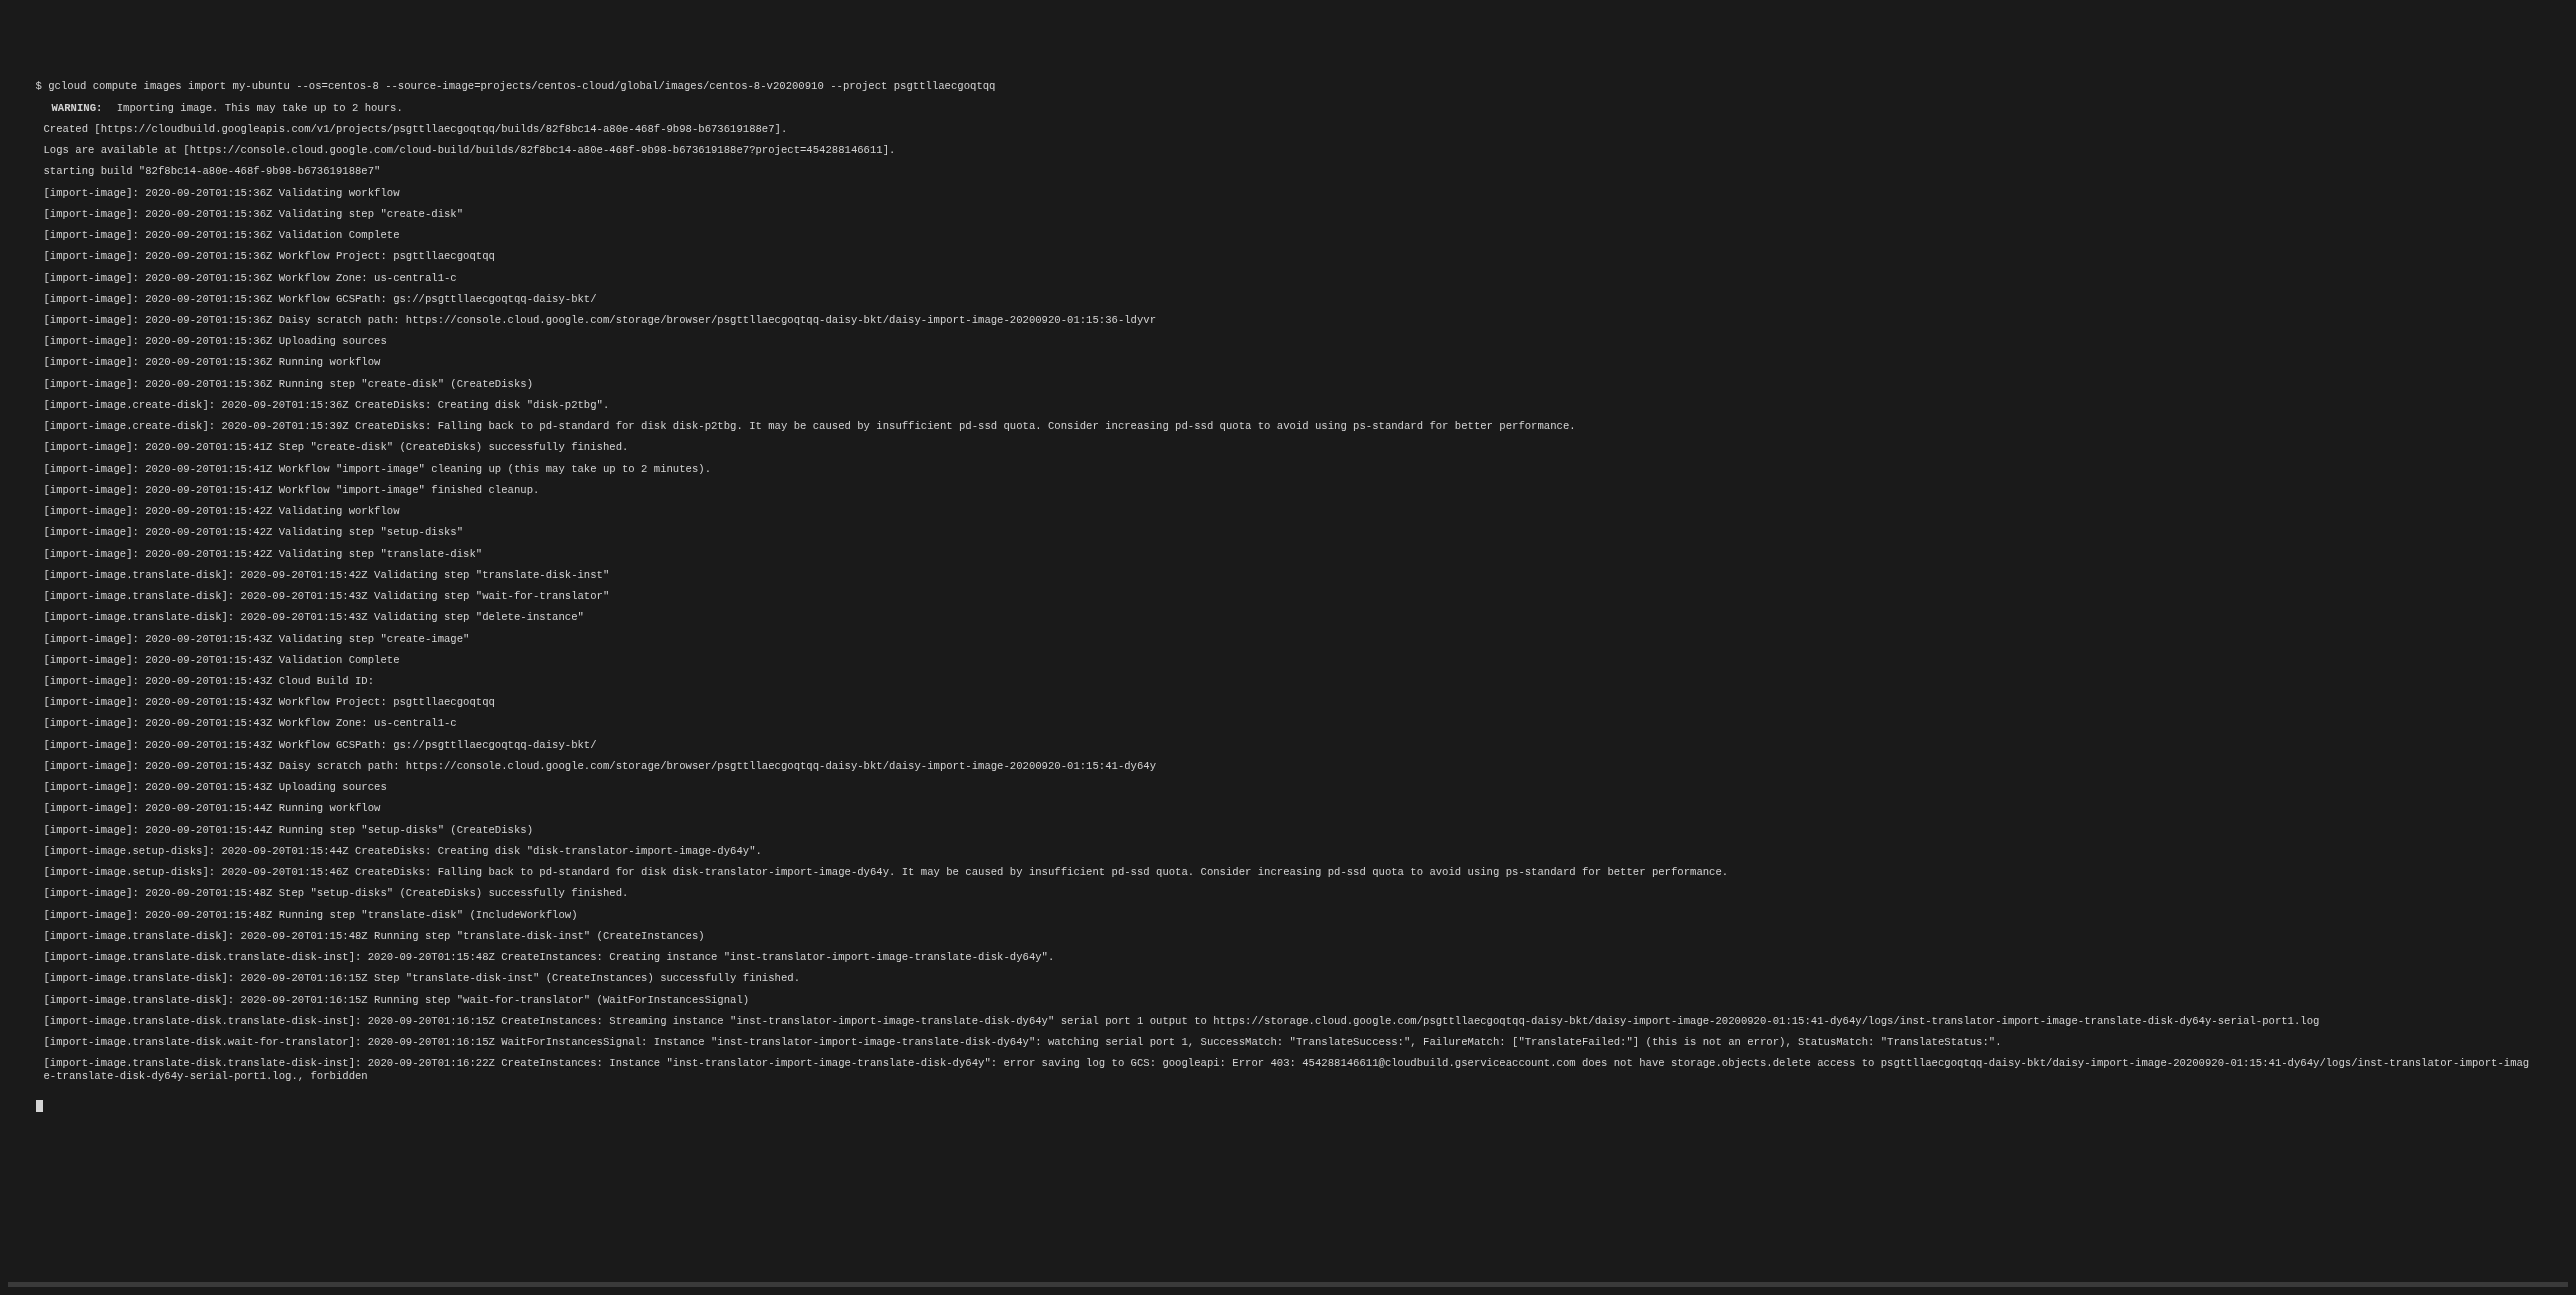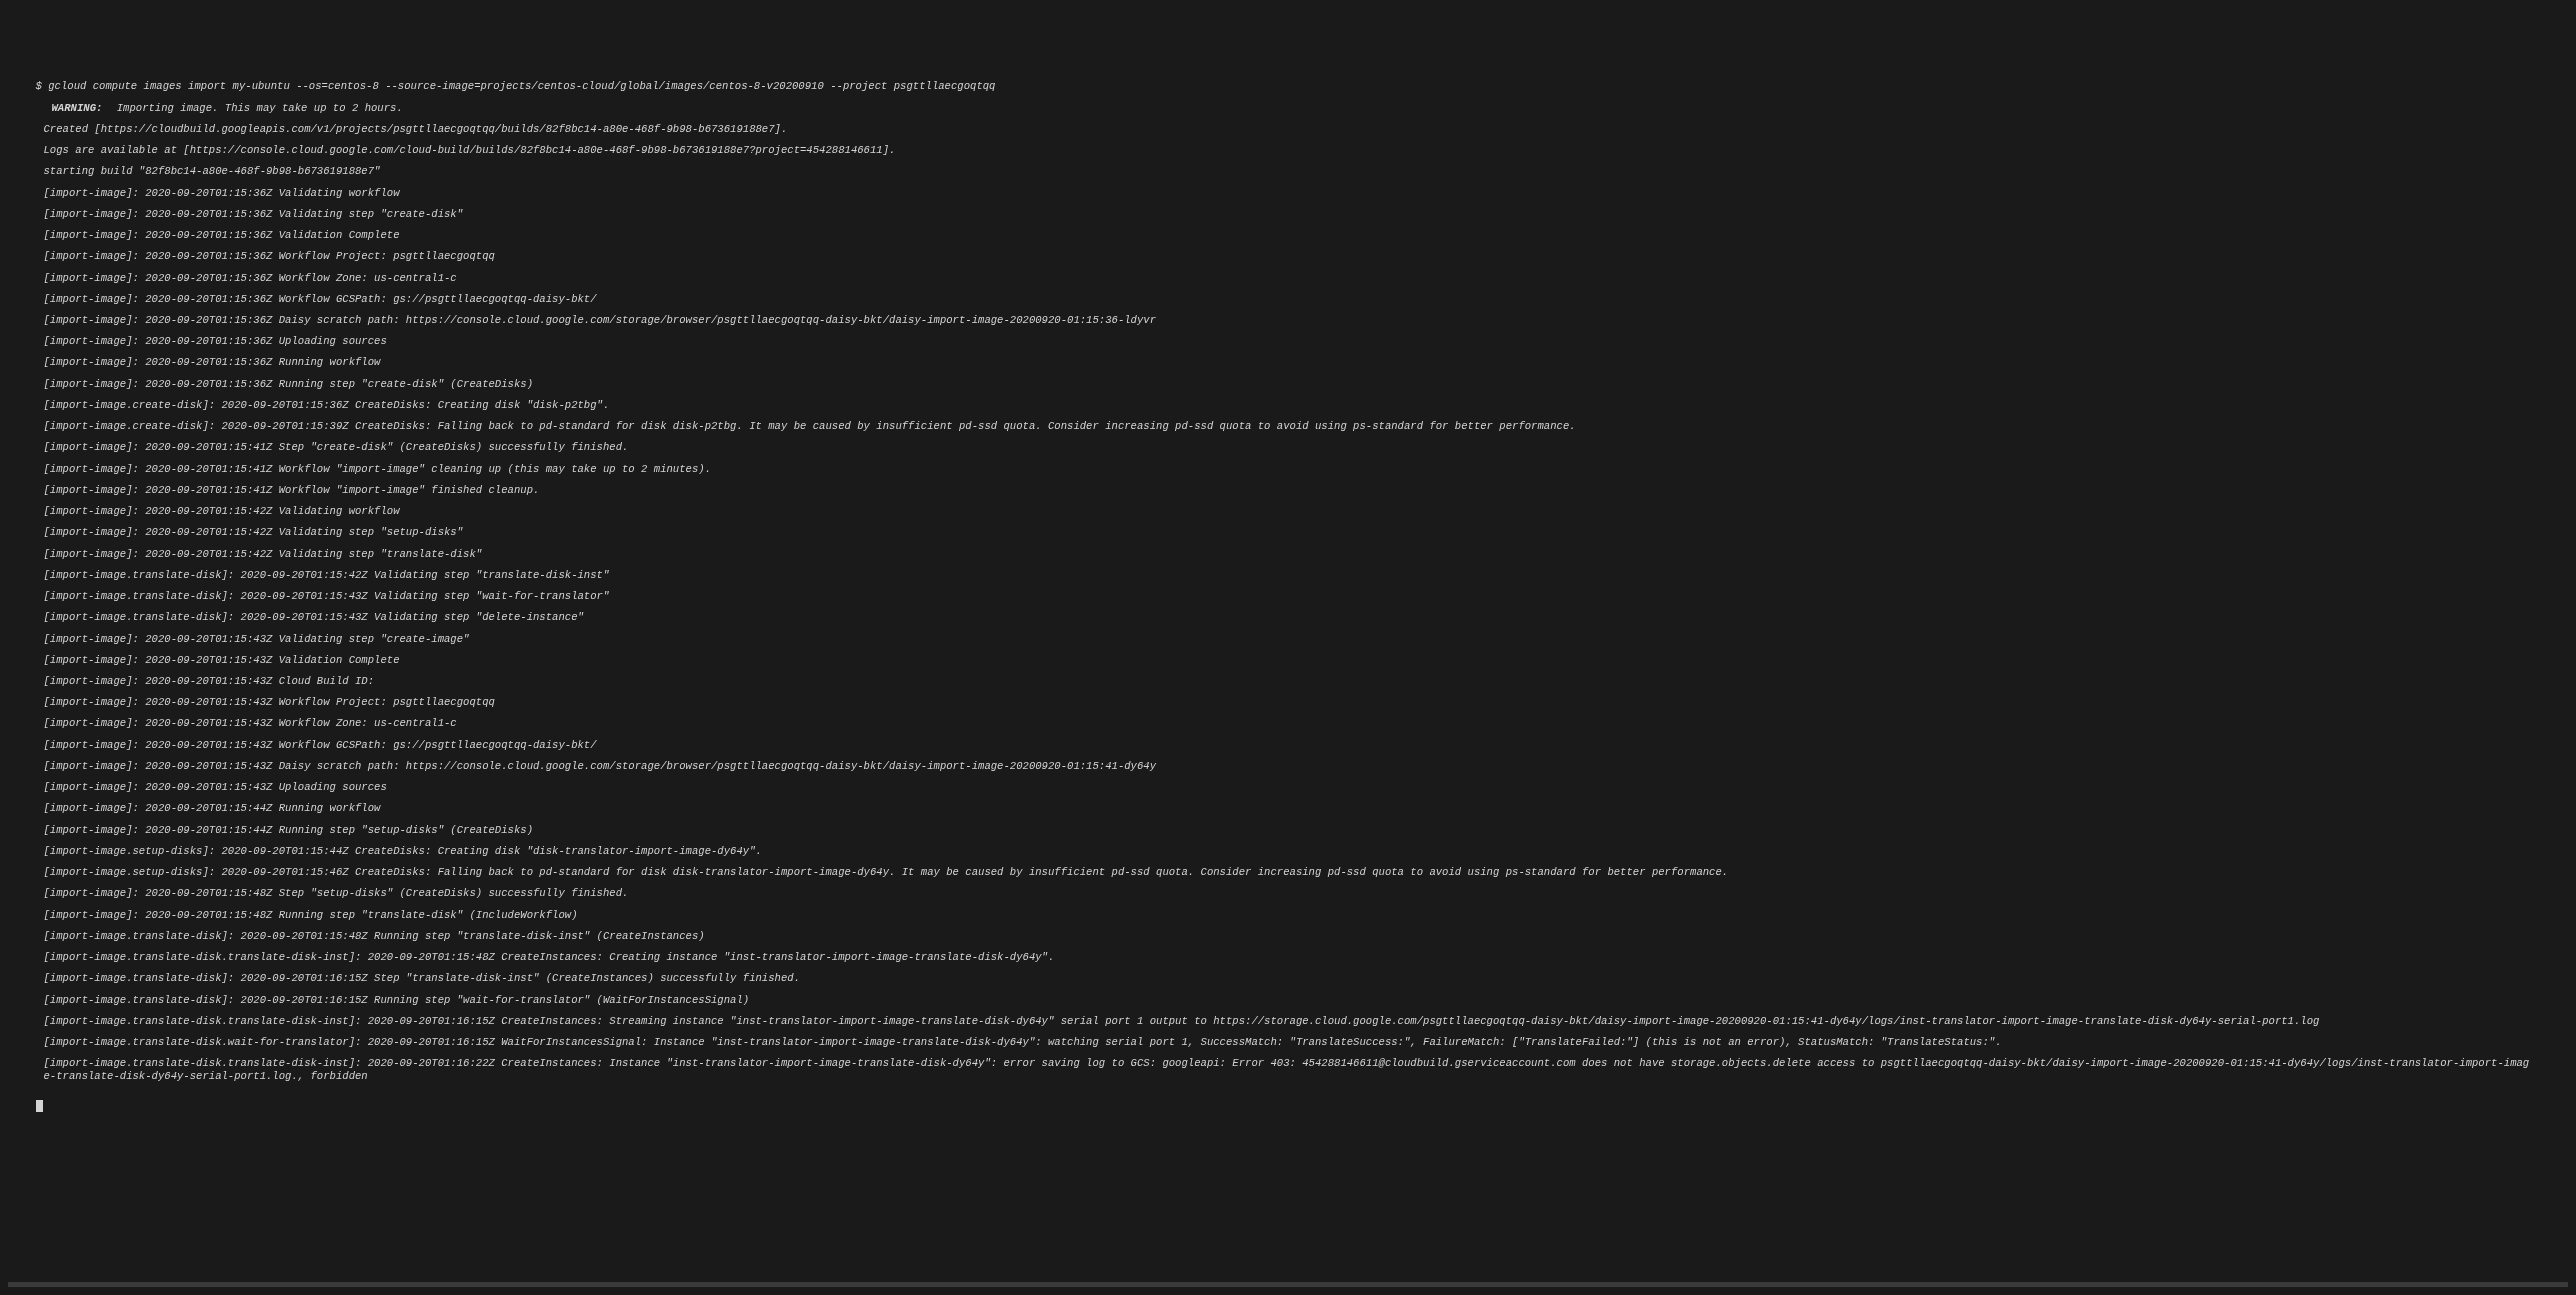--- a/index.html
+++ b/index.html
@@ -1,19 +1,18 @@
 <!DOCTYPE html>
 <html style="font-size:14px"><head>
   <meta charset="utf-8">
   <style>
     * {
       margin: 8px;
       padding: 0;
       box-sizing: border-box;
-      font-style: italic;
     }
     body {
       background-color: #1a1a1a;
       color: #d4d4d4;
       font-family: 'Menlo', 'Monaco', 'Consolas', 'Courier New', monospace;
       font-size: 10.6px;
       line-height: 1.25;
       padding: 3.5px;
       overflow-x: auto;
       white-space: pre;

